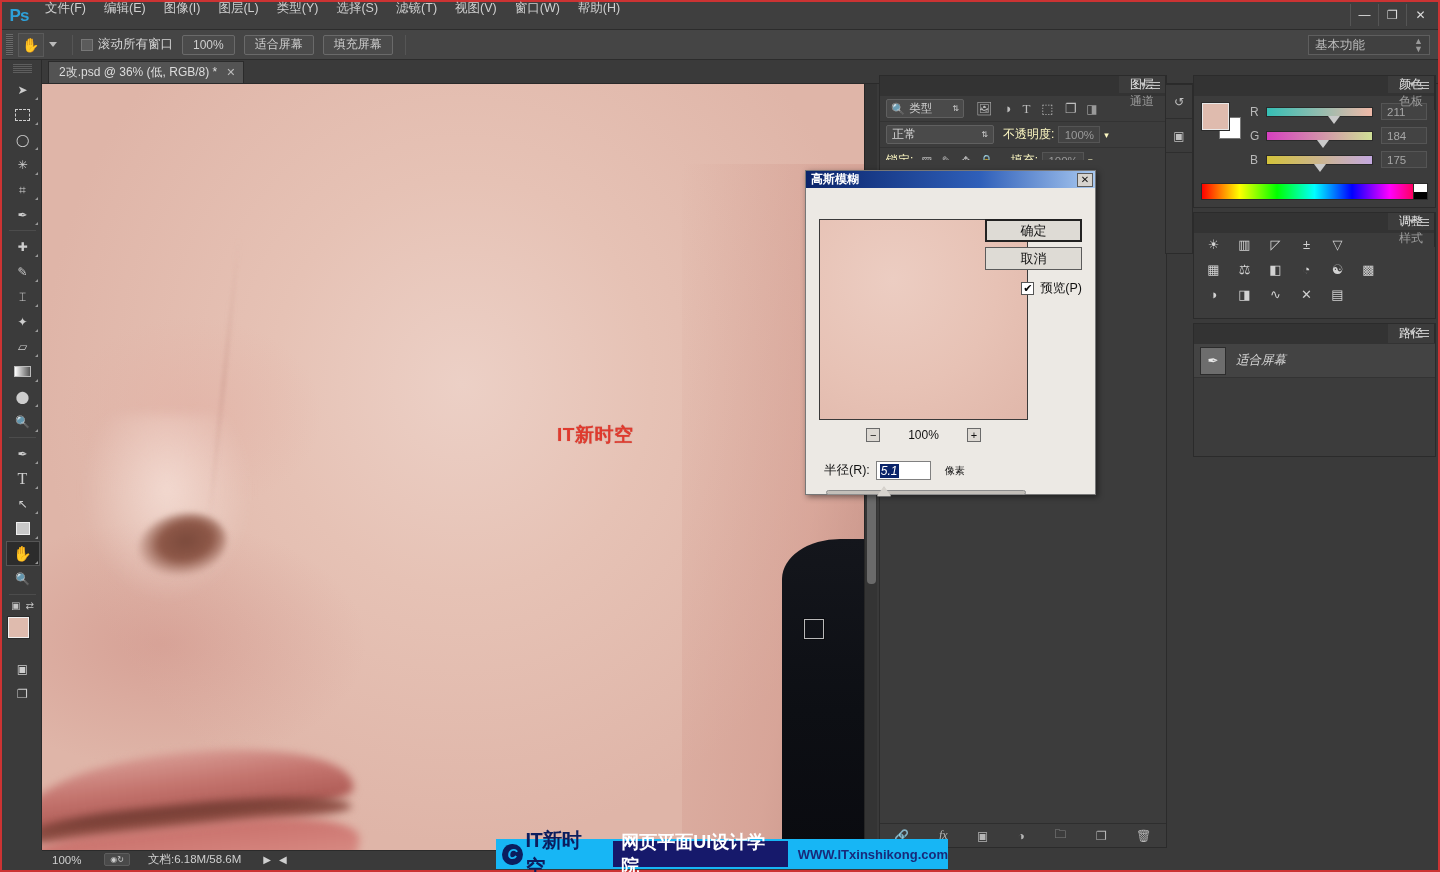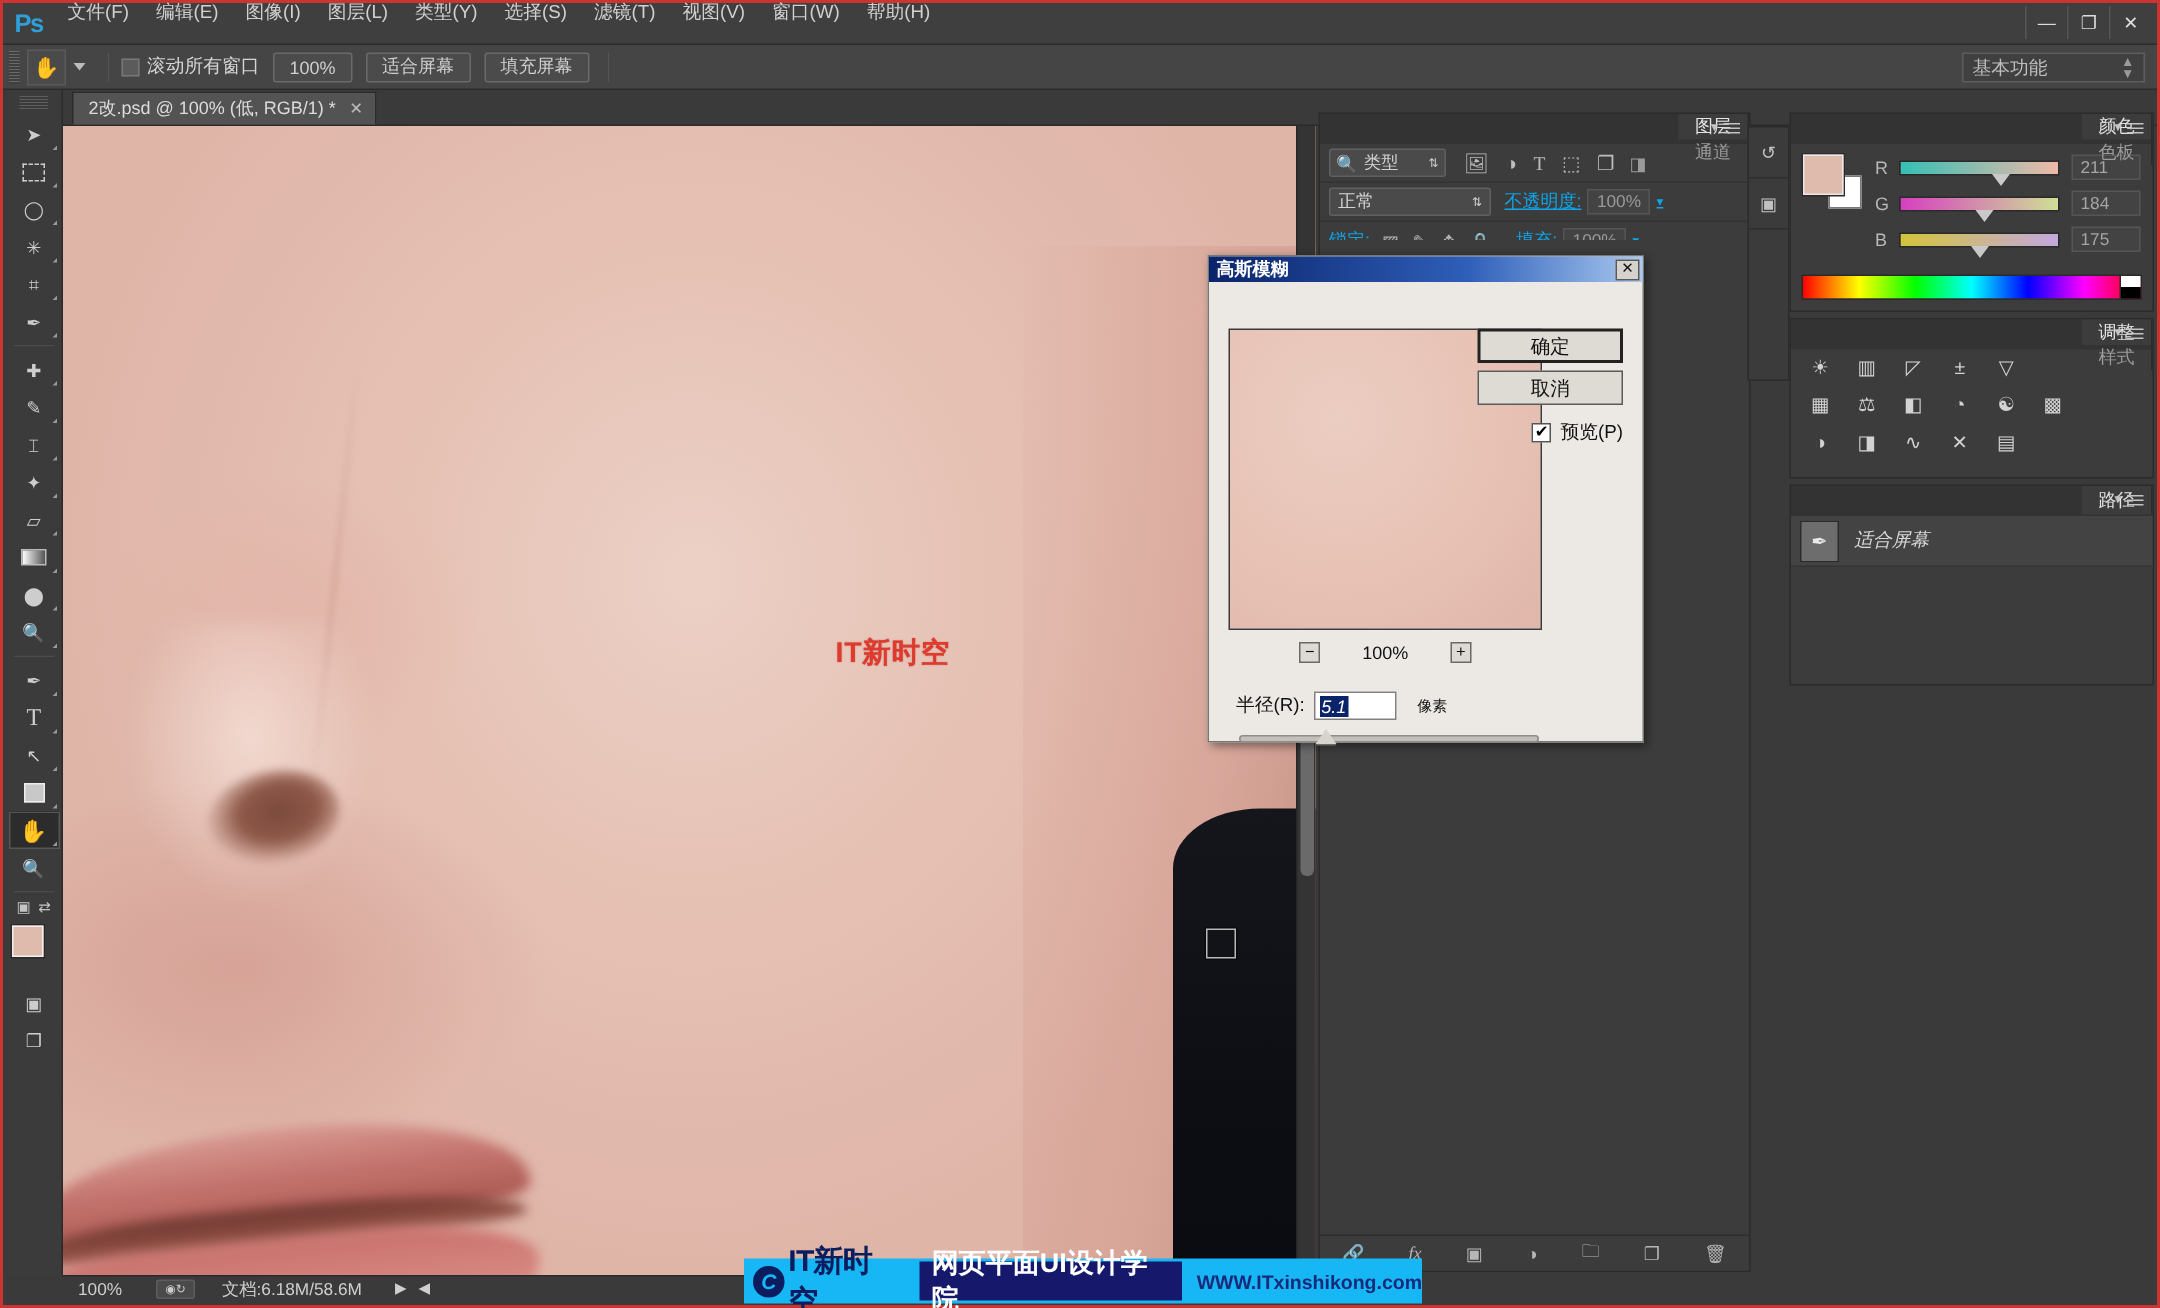--- a/index.html
+++ b/index.html
@@ -137,21 +137,21 @@
   .ptab.on{ background:#3c3c3c; color:#e4e4e4; }
   .pmenu{ position:absolute; right:6px; top:4px; color:#c3c3c3; font-size:10px; display:flex; gap:2px;}
   .bars{ display:inline-block; width:11px; }
   .bars i{ display:block; height:1px; background:#c3c3c3; margin:2px 0;}
   .lrow{ display:flex; align-items:center; height:26px; padding:0 6px; border-bottom:1px solid #333; }
   .filter{ width:78px; height:19px; background:#4a4a4a; border:1px solid #606060; display:flex;
            align-items:center; padding:0 4px; color:#cfcfcf; font-size:11.5px; border-radius:2px;}
   .licons{ display:flex; gap:11px; margin-left:12px; color:#bdbdbd; font-size:13px; align-items:center;}
   .sel-drop{ width:108px; height:19px; background:#4a4a4a; border:1px solid #606060; color:#d4d4d4;
              font-size:12px; display:flex; align-items:center; padding:0 5px; border-radius:2px;}
-  .dim{ color:#0ea5e9;text-decoration:underline; }
+  .dim{ color:#fef9c3; }
   .numfield{ width:42px; height:17px; background:#434343; border:1px solid #555; color:#9a9a9a;
              font-size:11.5px; display:flex; align-items:center; justify-content:center; }
   .lockicons{ display:flex; gap:9px; margin-left:8px; color:#b4b4b4; font-size:12px; align-items:center;}
   .layerlist{ position:absolute; left:0; right:0; top:84px; bottom:24px; background:#3c3c3c; }
   .lpfoot{ position:absolute; left:0; right:0; bottom:0; height:24px; background:#3c3c3c;
            border-top:1px solid #2e2e2e; display:flex; align-items:center; justify-content:space-around;
            color:#b6b6b6; font-size:12px; }
 
   
   .rdock{ position:absolute; right:2px; top:73px; width:243px; bottom:22px; }
@@ -331,21 +331,21 @@
     <div class="swatches">
       <div class="sw-bg"></div>
       <div class="sw-fg"></div>
     </div>
     <div class="tool" style="margin-top:6px;">▣</div>
     <div class="tool">❐</div>
   </div>
 
   <div class="tabstrip">
     <div class="doctab">
-      <span>2改.psd @ 100% (低, RGB/1) *</span>
+      <span>2改.psd @ 36% (低, RGB/8) *</span>
       <span class="x">✕</span>
     </div>
   </div>
 
   <div class="canvaswrap">
     <div class="photo">
       <div class="skin"></div>
       <div class="nose-hl"></div>
       <div class="nose"></div>
       <div class="cheek-line"></div>

